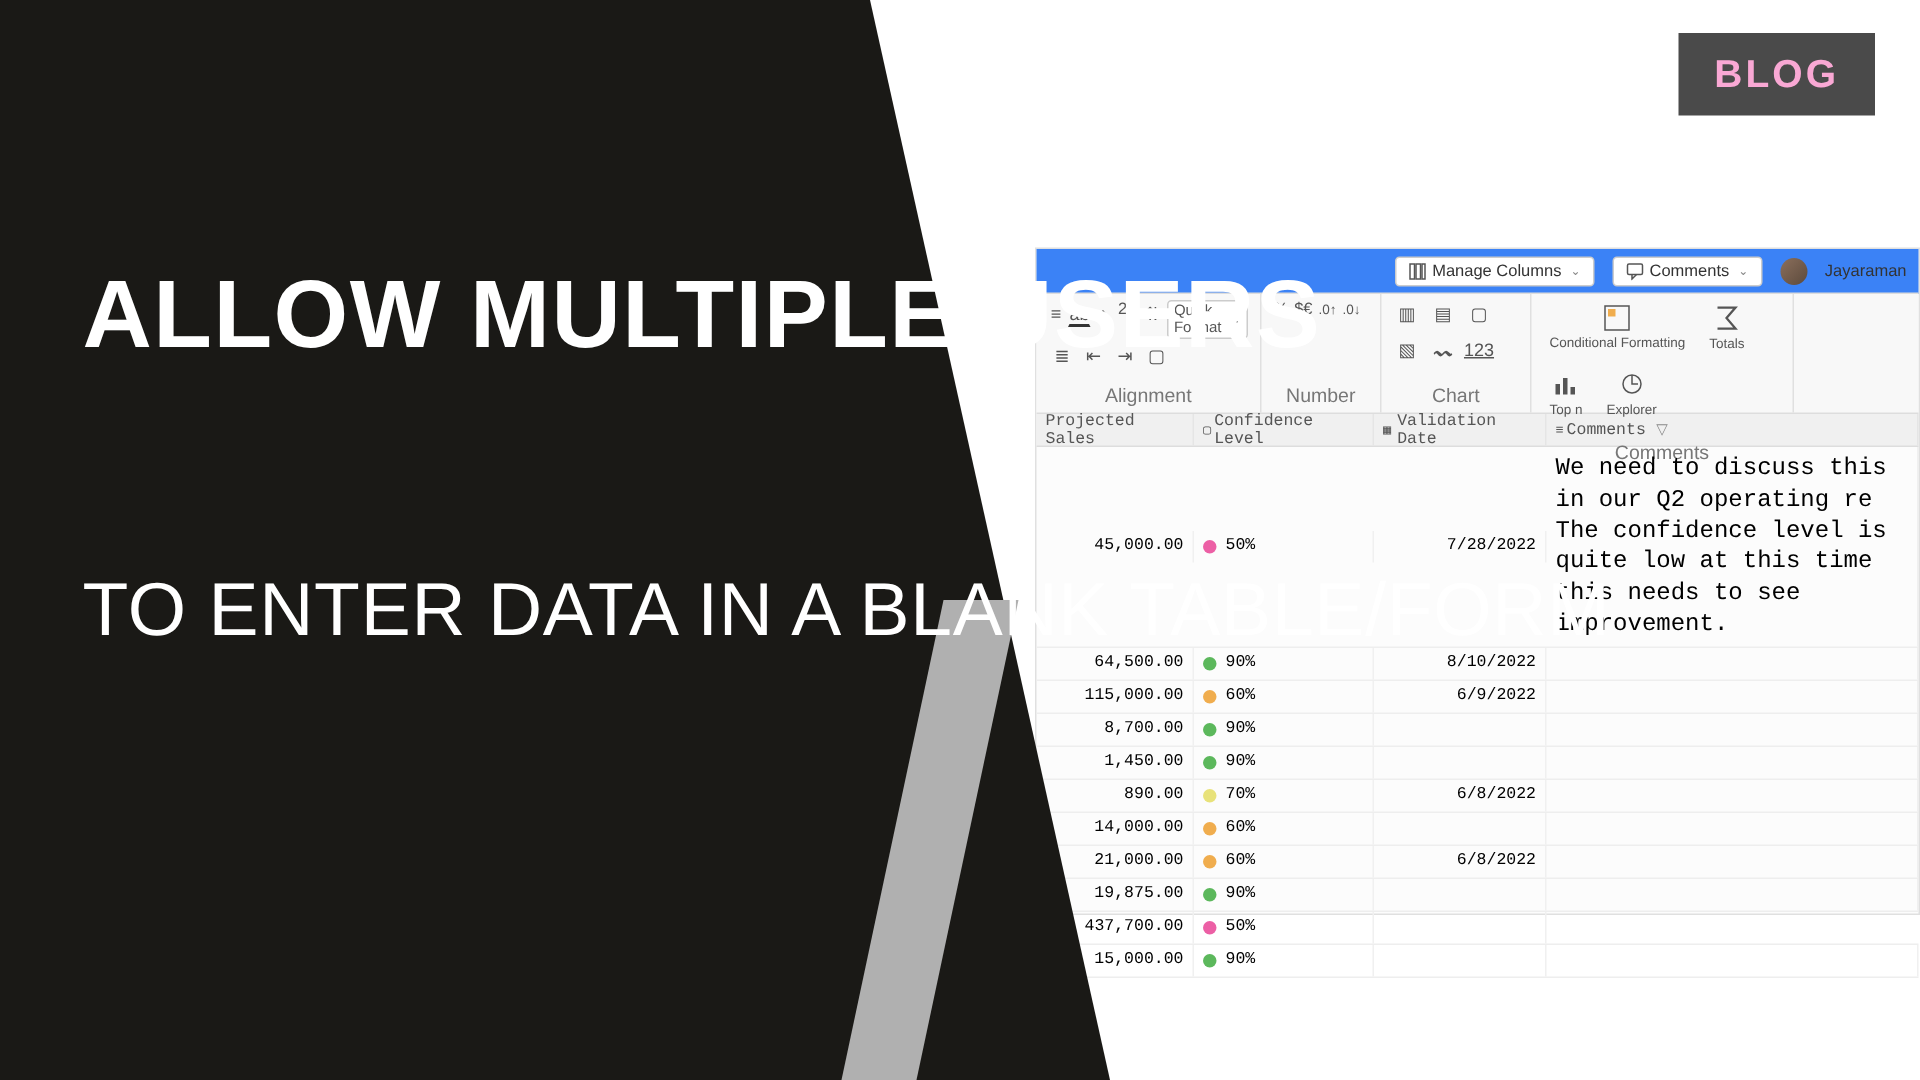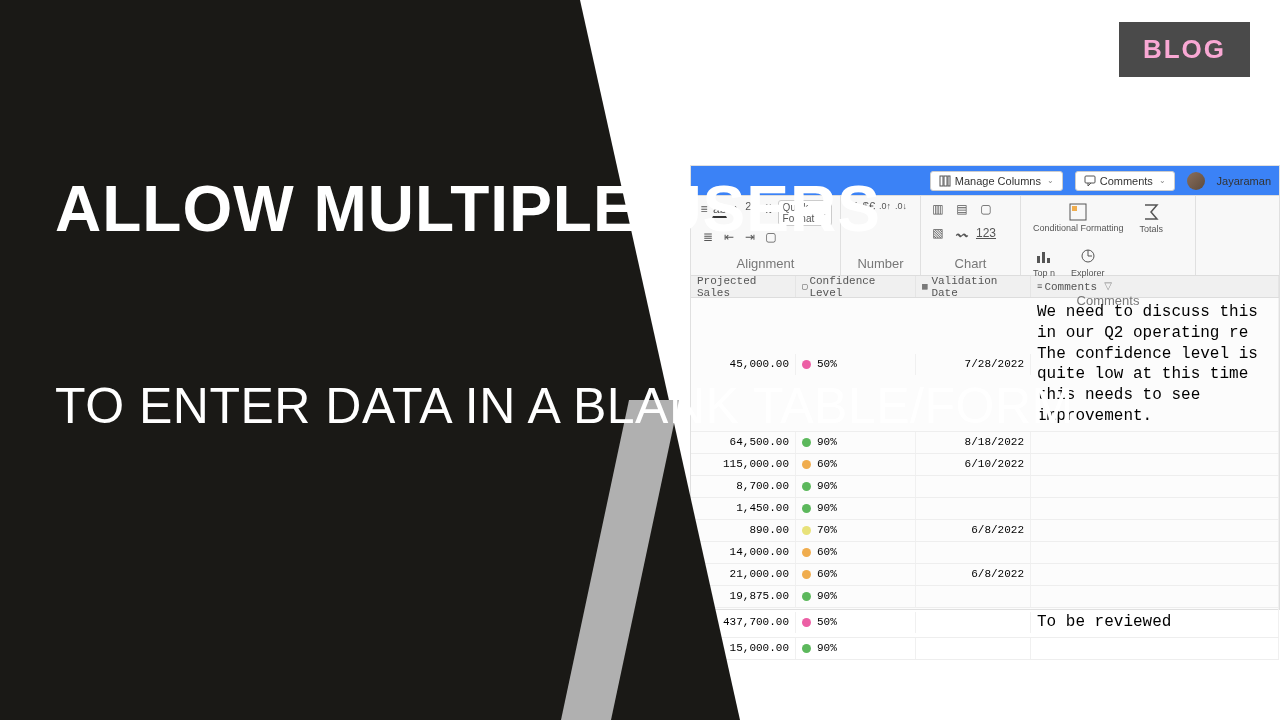--- a/index.html
+++ b/index.html
@@ -184,27 +184,27 @@
     <div id="table-body">
         <div class="table-row">
           <div class="td col-sales">45,000.00</div>
           <div class="td col-conf"><span class="dot" style="background:#ec5fa5"></span>50%</div>
           <div class="td col-date">7/28/2022</div>
           <div class="td col-comm">We need to discuss this in our Q2 operating re<br>The confidence level is quite low at this time<br>this needs to see improvement.</div>
         </div>
         <div class="table-row">
           <div class="td col-sales">64,500.00</div>
           <div class="td col-conf"><span class="dot" style="background:#5cb85c"></span>90%</div>
-          <div class="td col-date">8/18/2022</div>
+          <div class="td col-date">8/10/2022</div>
           <div class="td col-comm"></div>
         </div>
         <div class="table-row">
           <div class="td col-sales">115,000.00</div>
           <div class="td col-conf"><span class="dot" style="background:#f0ad4e"></span>60%</div>
-          <div class="td col-date">6/10/2022</div>
+          <div class="td col-date">6/9/2022</div>
           <div class="td col-comm"></div>
         </div>
         <div class="table-row">
           <div class="td col-sales">8,700.00</div>
           <div class="td col-conf"><span class="dot" style="background:#5cb85c"></span>90%</div>
           <div class="td col-date"></div>
           <div class="td col-comm"></div>
         </div>
         <div class="table-row">
           <div class="td col-sales">1,450.00</div>
@@ -233,21 +233,20 @@
         <div class="table-row">
           <div class="td col-sales">19,875.00</div>
           <div class="td col-conf"><span class="dot" style="background:#5cb85c"></span>90%</div>
           <div class="td col-date"></div>
           <div class="td col-comm"></div>
         </div>
         <div class="table-row">
           <div class="td col-sales">437,700.00</div>
           <div class="td col-conf"><span class="dot" style="background:#ec5fa5"></span>50%</div>
           <div class="td col-date"></div>
-          <div class="td col-comm">To be reviewed</div>
         </div>
         <div class="table-row">
           <div class="td col-sales">15,000.00</div>
           <div class="td col-conf"><span class="dot" style="background:#5cb85c"></span>90%</div>
           <div class="td col-date"></div>
           <div class="td col-comm"></div>
         </div>
       </div>
   </div>
 </div>

